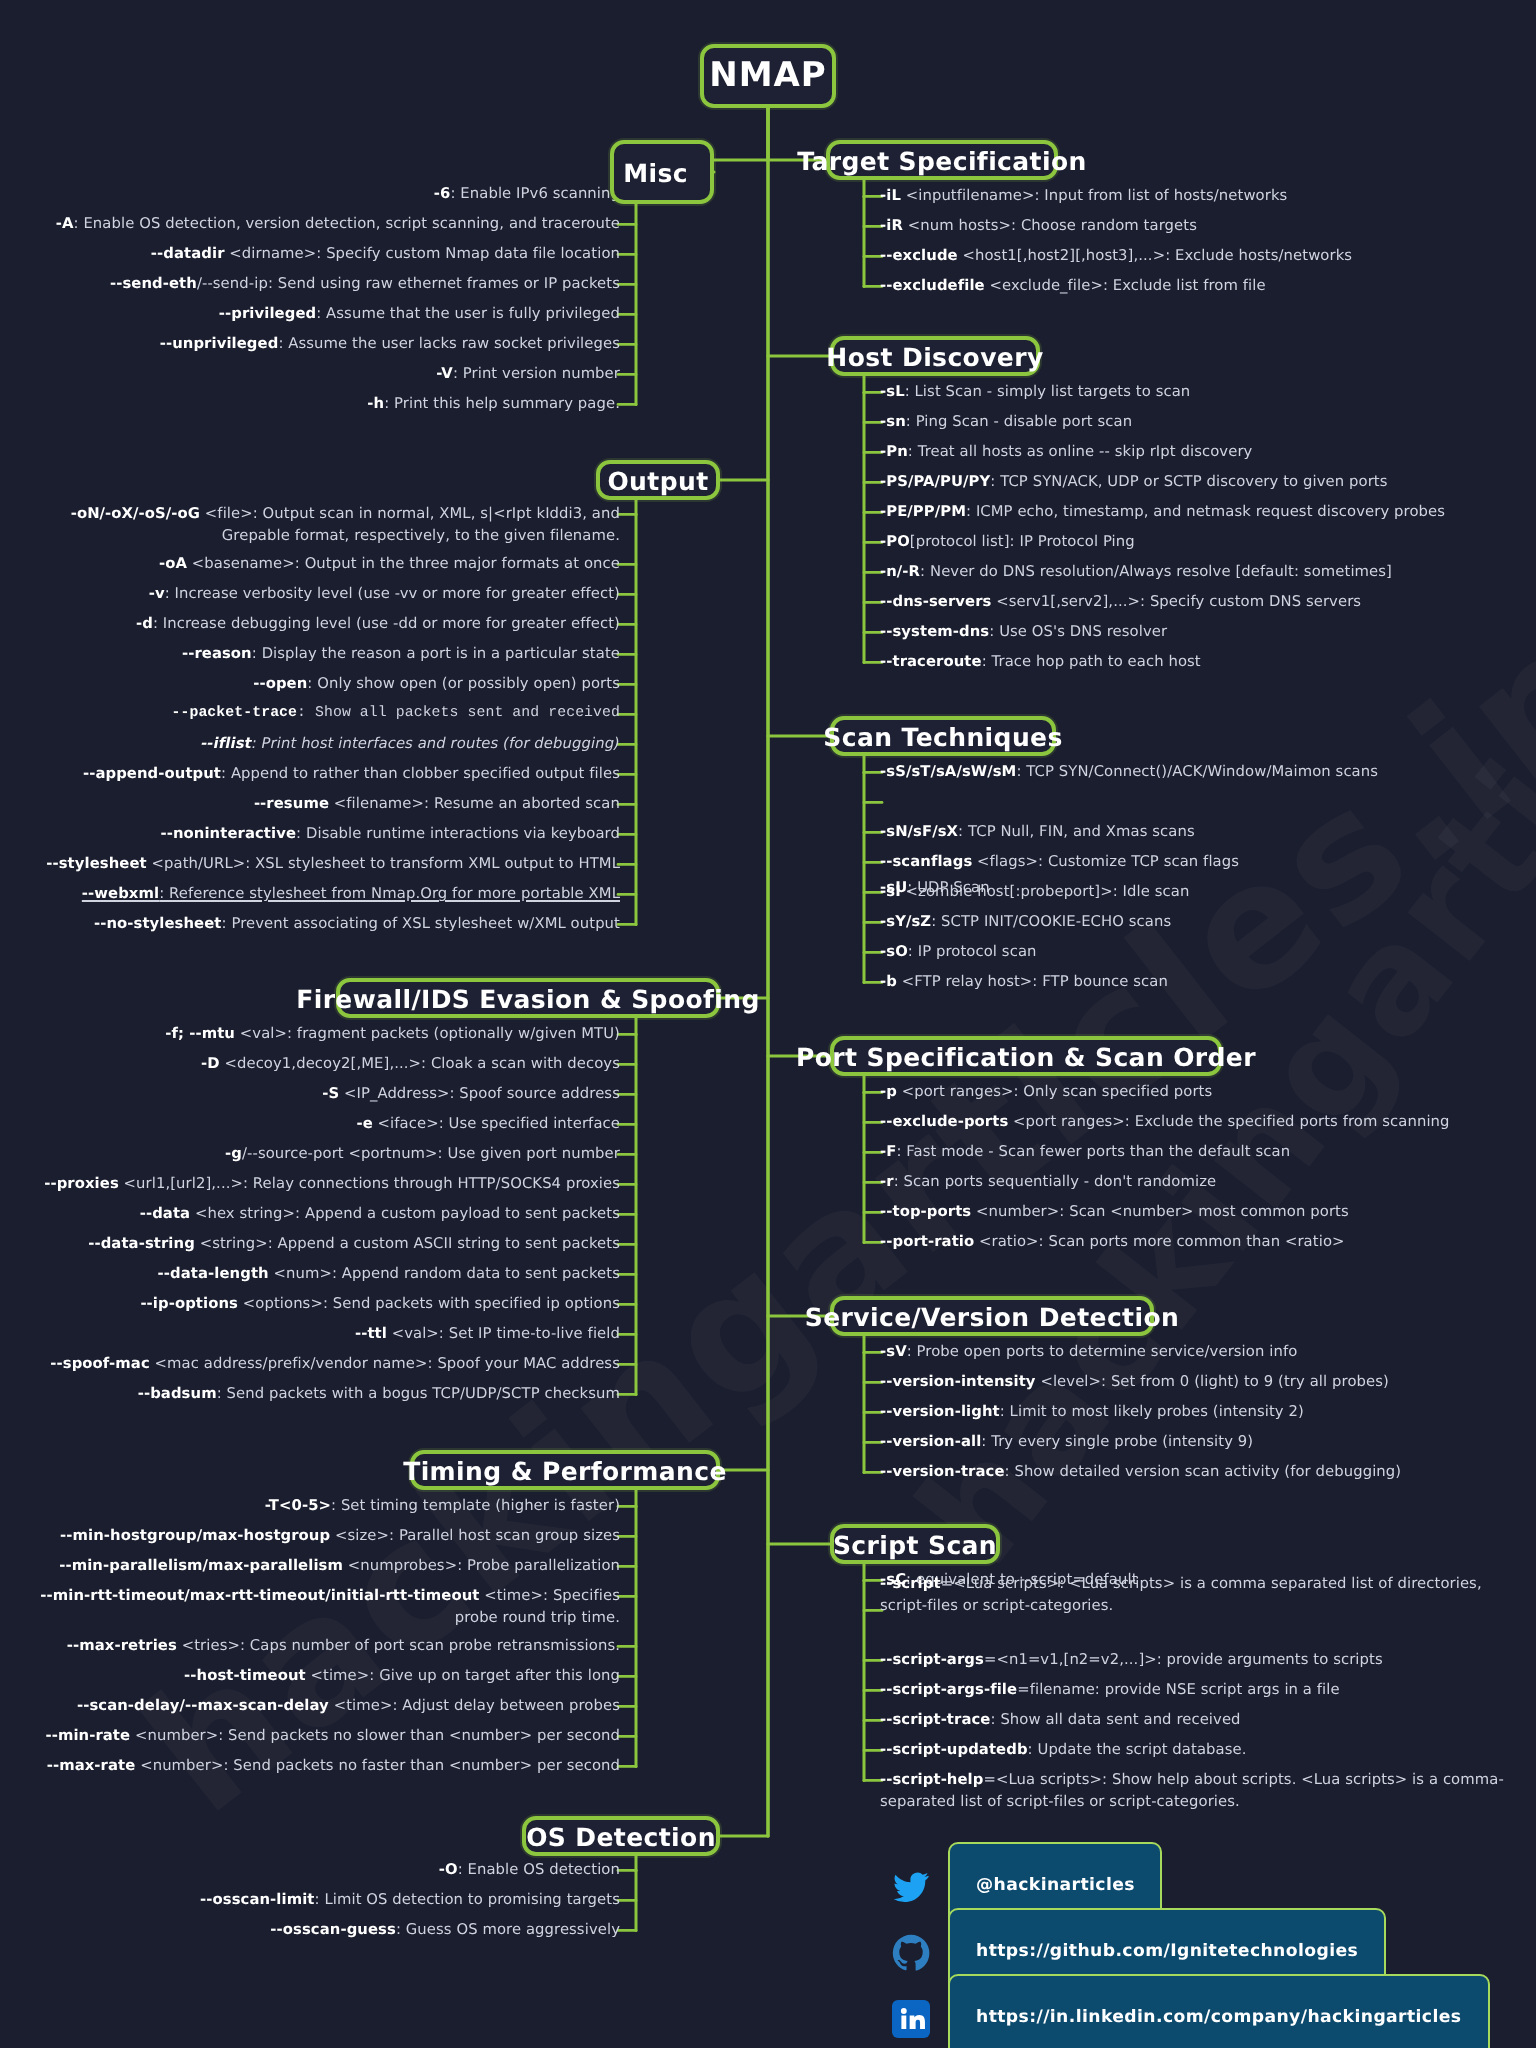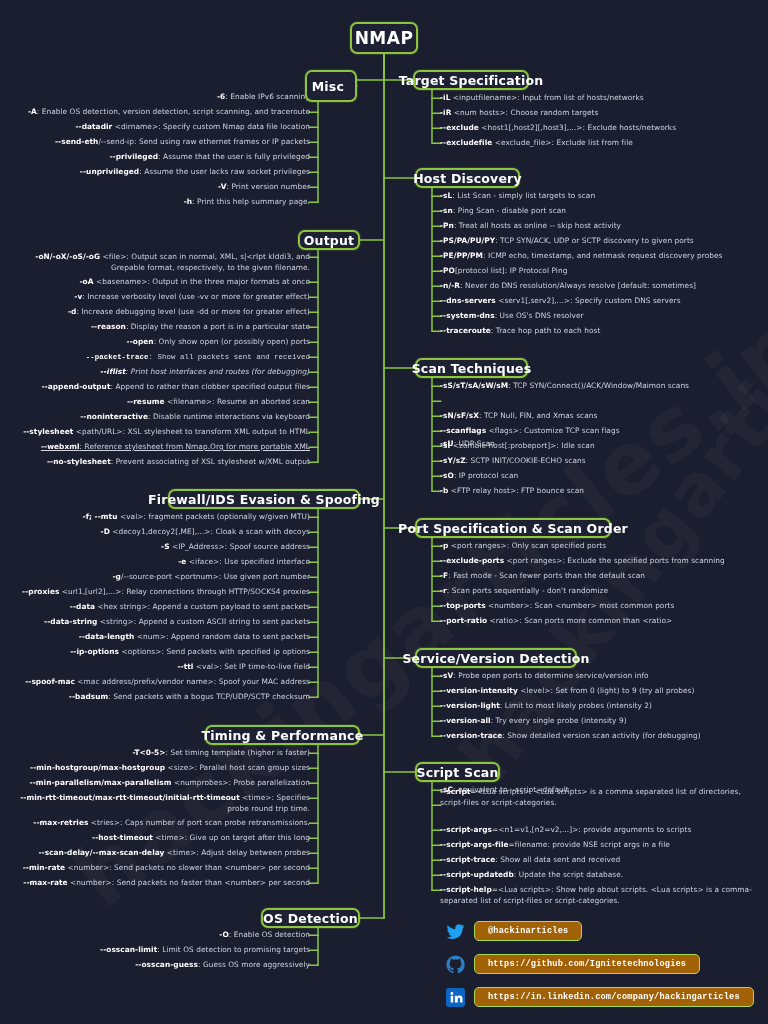--- a/index.html
+++ b/index.html
@@ -89,30 +89,29 @@
     z-index: 6;
   }
   .sico {
     width: 19px; height: 19px;
     border-radius: 3px;
     display: flex; align-items: center; justify-content: center;
     flex: 0 0 auto;
   }
   .sico svg { display: block; }
   .spill {
-    background: #a16207;
+    background: #0c4a6e;
     border: 1px solid #a6d95c;
     border-radius: 5px;
     color: #ffffff;
     font-size: 8.6px;
     font-weight: bold;
-    padding: 4px 13px;
+    padding: 16px 13px;
     letter-spacing: .2px;
     white-space: nowrap;
-    font-family: Liberation Mono, monospace;
   }
 </style>
 </head>
 <body>
 
 <div id="stage">
 
   <div class="wm wm-a">hackingarticles.in</div>
   <div class="wm wm-b">hackingarticles.in</div>
   <div class="wm wm-c">hackingarticles.in</div>
@@ -341,21 +340,21 @@
 
   <div class="branch" id="b-target" style="left:432px; top:93px;  width:336px;">
       <div class="leaf l" style="left: 8px; width: 320px; top: 0px;"><b>-iL</b><span> &lt;inputfilename&gt;: Input from list of hosts/networks</span></div>
       <div class="leaf l" style="left: 8px; width: 320px; top: 15px;"><b>-iR</b><span> &lt;num hosts&gt;: Choose random targets</span></div>
       <div class="leaf l" style="left: 8px; width: 320px; top: 30px;"><b>--exclude</b><span> &lt;host1[,host2][,host3],...&gt;: Exclude hosts/networks</span></div>
       <div class="leaf l" style="left: 8px; width: 320px; top: 45px;"><b>--excludefile</b><span> &lt;exclude_file&gt;: Exclude list from file</span></div>
     </div>
   <div class="branch" id="b-host" style="left:432px; top:191px; width:336px;">
       <div class="leaf l" style="left: 8px; width: 320px; top: 0px;"><b>-sL</b><span>: List Scan - simply list targets to scan</span></div>
       <div class="leaf l" style="left: 8px; width: 320px; top: 15px;"><b>-sn</b><span>: Ping Scan - disable port scan</span></div>
-      <div class="leaf l" style="left: 8px; width: 320px; top: 30px;"><b>-Pn</b><span>: Treat all hosts as online -- skip host activity</span></div>
+      <div class="leaf l" style="left: 8px; width: 320px; top: 30px;"><b>-Pn</b><span>: Treat all hosts as online -- skip rIpt discovery</span></div>
       <div class="leaf l" style="left: 8px; width: 320px; top: 45px;"><b>-PS/PA/PU/PY</b><span>: TCP SYN/ACK, UDP or SCTP discovery to given ports</span></div>
       <div class="leaf l" style="left: 8px; width: 320px; top: 60px;"><b>-PE/PP/PM</b><span>: ICMP echo, timestamp, and netmask request discovery probes</span></div>
       <div class="leaf l" style="left: 8px; width: 320px; top: 75px;"><b>-PO</b><span>[protocol list]: IP Protocol Ping</span></div>
       <div class="leaf l" style="left: 8px; width: 320px; top: 90px;"><b>-n/-R</b><span>: Never do DNS resolution/Always resolve [default: sometimes]</span></div>
       <div class="leaf l" style="left: 8px; width: 320px; top: 105px;"><b>--dns-servers</b><span> &lt;serv1[,serv2],...&gt;: Specify custom DNS servers</span></div>
       <div class="leaf l" style="left: 8px; width: 320px; top: 120px;"><b>--system-dns</b><span>: Use OS's DNS resolver</span></div>
       <div class="leaf l" style="left: 8px; width: 320px; top: 135px;"><b>--traceroute</b><span>: Trace hop path to each host</span></div>
     </div>
   <div class="branch" id="b-scan" style="left:432px; top:381px; width:336px;">
       <div class="leaf l" style="left: 8px; width: 320px; top: 0px;"><b>-sS/sT/sA/sW/sM</b><span>: TCP SYN/Connect()/ACK/Window/Maimon scans</span></div>

